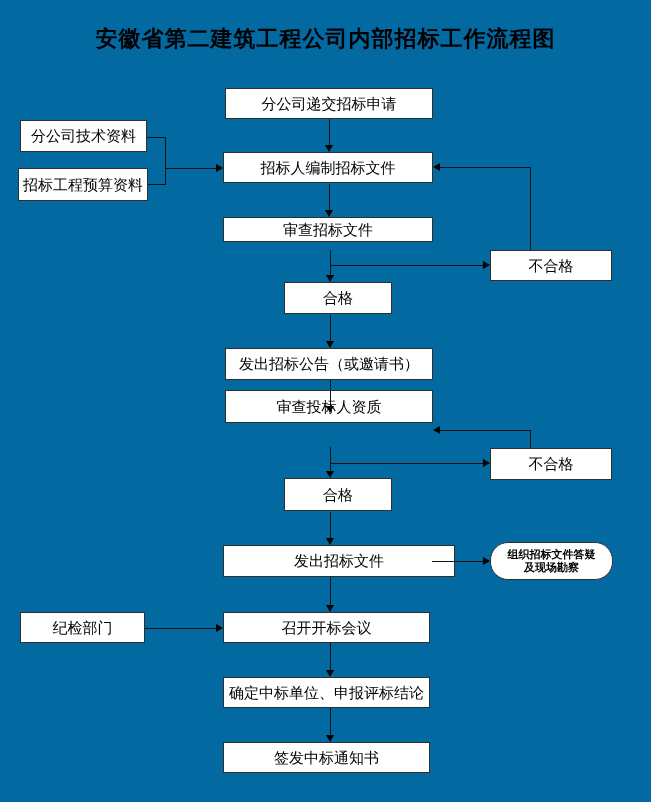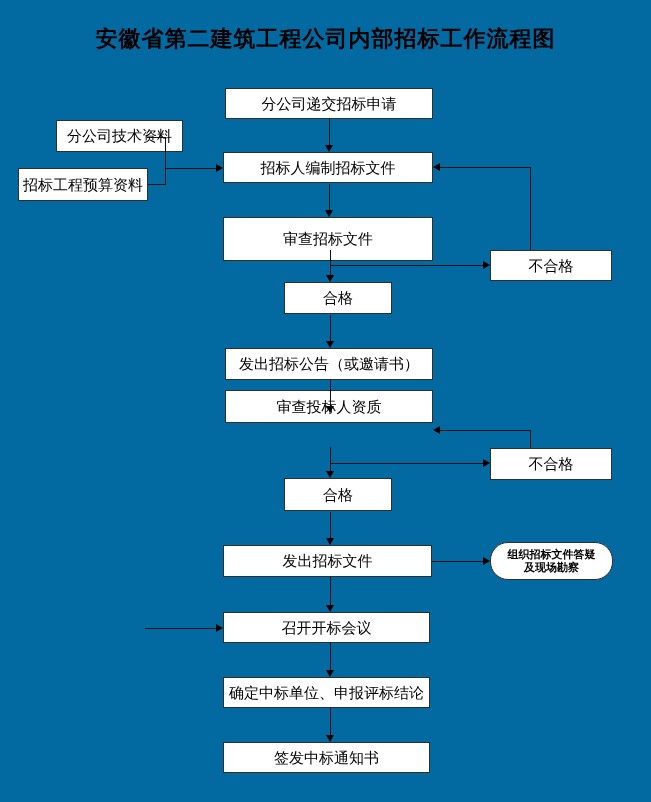--- a/index.html
+++ b/index.html
@@ -27,31 +27,31 @@
     background: #ffffff;
     display: flex;
     align-items: center;
     justify-content: center;
     text-align: center;
     font-size: 15px;
     line-height: 1.15;
   }
   
   .n-apply          { left:225px; top:88px;  width:208px; height:31px; }
-  .n-tech           { left:20px;  top:120px; width:127px; height:32px;margin-left:36px; }
+  .n-tech           { left:20px;  top:120px; width:127px; height:32px; }
   .n-budget         { left:18px;  top:168px; width:130px; height:33px; }
   .n-compile        { left:223px; top:152px; width:210px; height:31px; }
-  .n-review-docs    { left:223px; top:217px; width:210px; height:44px; }
+  .n-review-docs    { left:223px; top:217px; width:210px; height:25px; }
   .n-fail1          { left:490px; top:250px; width:122px; height:31px; }
   .n-pass1          { left:284px; top:282px; width:108px; height:32px; }
   .n-announce       { left:225px; top:348px; width:208px; height:32px; }
   .n-review-bidders { left:225px; top:390px; width:208px; height:33px; }
   .n-fail2          { left:490px; top:448px; width:122px; height:32px; }
   .n-pass2          { left:284px; top:478px; width:108px; height:33px; }
-  .n-issue-docs     { left:223px; top:545px; width:209px; height:32px; }
+  .n-issue-docs     { left:223px; top:545px; width:232px; height:32px; }
   .n-qa             { left:490px; top:542px; width:123px; height:38px;
                       font-size:11px; font-weight:bold; white-space:pre-line;border-radius:18px; }
   .n-discipline     { left:20px;  top:612px; width:125px; height:31px; }
   .n-open-meeting   { left:223px; top:612px; width:207px; height:31px; }
   .n-determine      { left:223px; top:677px; width:207px; height:31px; }
   .n-notify         { left:223px; top:742px; width:207px; height:31px; }
 
   .vl { position: absolute; width: 0; border-left: 1px solid #111; }
   .hl { position: absolute; height: 0; border-top: 1px solid #111; }
   .arr { position: absolute; width: 0; height: 0; }
@@ -73,20 +73,21 @@
   <div class="node n-review-docs">审查招标文件</div>
   <div class="node n-fail1">不合格</div>
   <div class="node n-pass1">合格</div>
   <div class="node n-announce">发出招标公告（或邀请书）</div>
   <div class="node n-review-bidders">审查投标人资质</div>
   <div class="node n-fail2">不合格</div>
   <div class="node n-pass2">合格</div>
   <div class="node n-issue-docs">发出招标文件</div>
   <div class="node n-qa">组织招标文件答疑
 及现场勘察</div>
+  <div class="node n-discipline">纪检部门</div>
   <div class="node n-open-meeting">召开开标会议</div>
   <div class="node n-determine">确定中标单位、申报评标结论</div>
   <div class="node n-notify">签发中标通知书</div>
 
   <i class="vl" style="left:329px; top:119px; height:27px;"></i>
   <i class="vl" style="left:329px; top:184px; height:27px;"></i>
   <i class="vl" style="left:330px; top:250px; height:26px;"></i>
   <i class="vl" style="left:330px; top:315px; height:27px;"></i>
   <i class="vl" style="left:330px; top:380px; height:27px;"></i>
   <i class="vl" style="left:330px; top:447px; height:25px;"></i>

